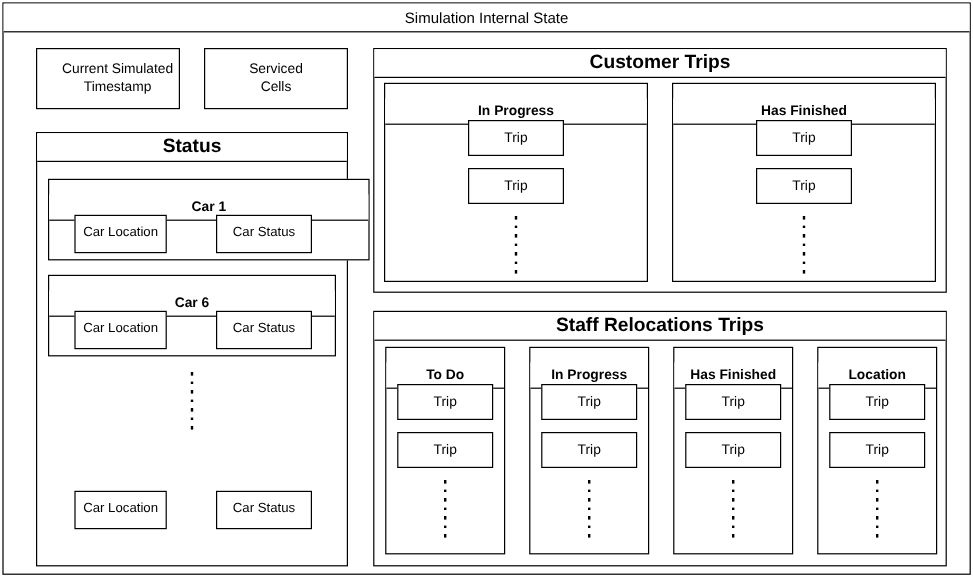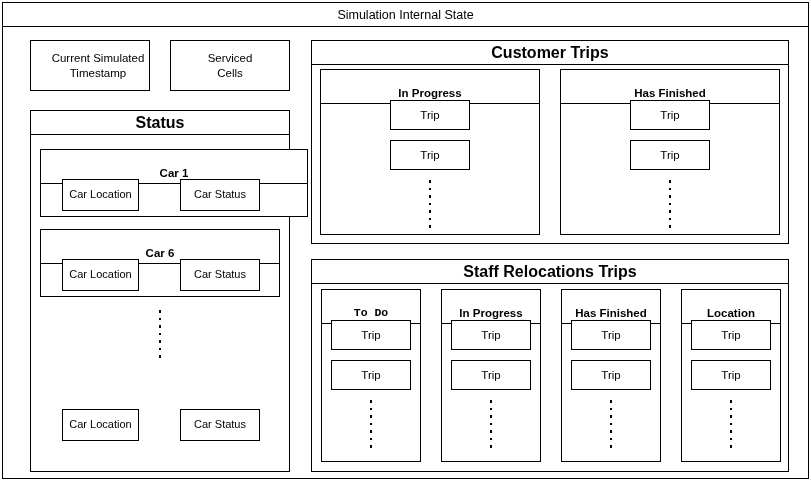--- a/index.html
+++ b/index.html
@@ -191,21 +191,21 @@
       <i></i>
   </div>
 
   <div class="bx" style="left:311px; top:259px; width:478px; height:213px;">
     <div class="hdr t-panel" style="height:24px;">
       <span>Staff Relocations Trips</span>
     </div>
   </div>
 
   <div class="bx" style="left:321px; top:289px; width:100px; height:173px;">
-    <div class="hdr t-col" style="height:22px;font-family:Liberation Mono, monospace;">
+    <div class="hdr t-col" style="height:22px;">
       <span>To Do</span>
     </div>
   </div>
   <div class="bx leaf t-body" style="left:331px; top:320px; width:80px; height:30px;">
     <span>Trip</span>
   </div>
   <div class="bx leaf t-body" style="left:331px; top:360px; width:80px; height:30px;">
     <span>Trip</span>
   </div>
   <div class="vdots" style="left:366px; top:400px; width:10px; height:48px;">

